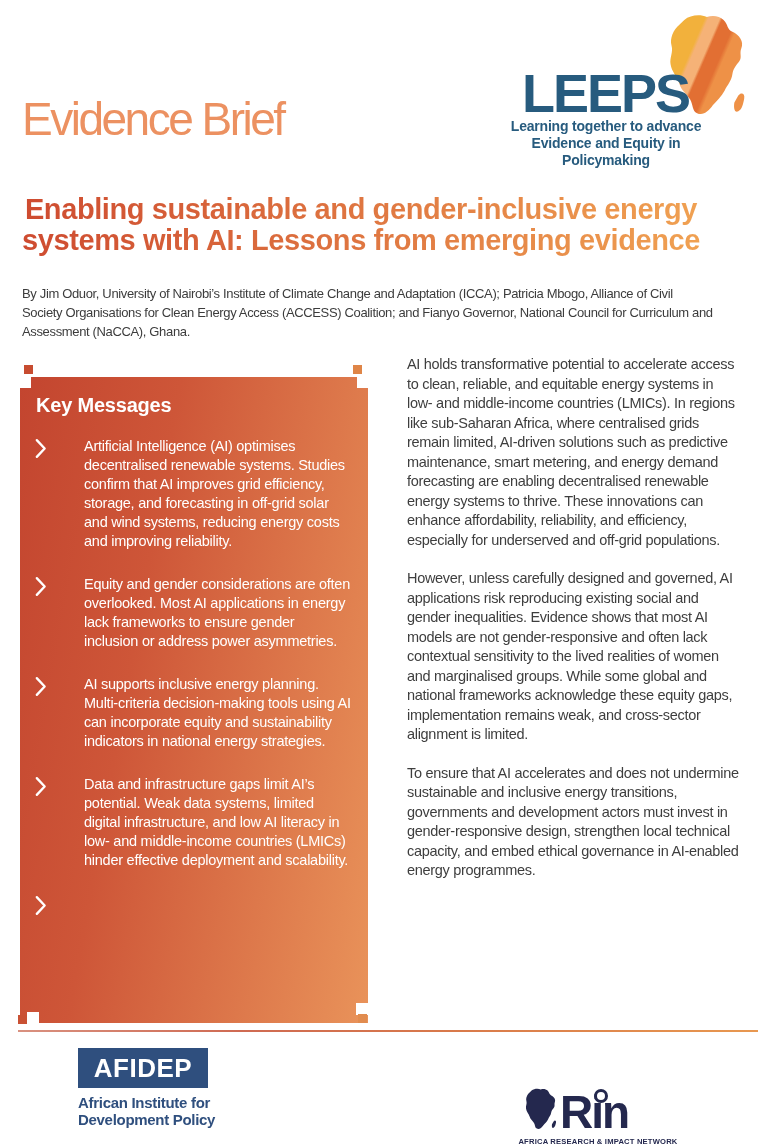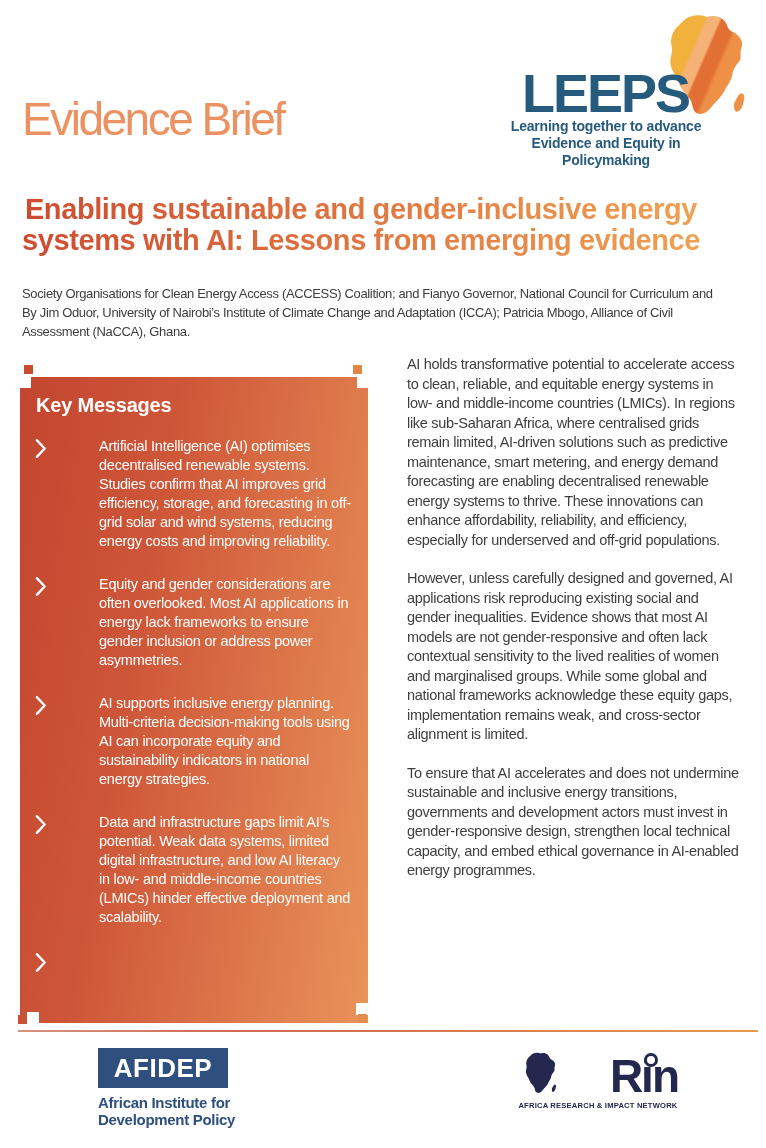--- a/index.html
+++ b/index.html
@@ -30,48 +30,48 @@
   .byline div{white-space:nowrap;}
 
   
   .km-box{position:absolute;left:20px;top:377px;width:348px;height:646px;
           background:linear-gradient(100deg,#C3452F 0%,#CE5638 35%,#E9935A 100%);
           box-sizing:border-box;padding:17px 16px 16px 16px;color:#ffffff;}
   .km-heading{font-size:20px;font-weight:700;margin:0 0 20px 0;letter-spacing:-0.2px;}
   .km-list{list-style:none;margin:0;padding:0;}
   .km-item{display:flex;margin:0 0 24px 0;}
   .chev{flex:0 0 14px;width:14px;height:21px;margin:1px 0 0 -2px;}
-  .km-text{margin-left:51px;font-size:14.5px;line-height:19px;letter-spacing:-0.25px;width:282px;}
+  .km-text{margin-left:36px;font-size:14.5px;line-height:19px;letter-spacing:-0.25px;width:282px;}
   
   .km-notch{position:absolute;background:#ffffff;}
   .km-notch.tl{left:0;top:0;width:11px;height:11px;}
   .km-notch.tr{right:0;top:0;width:11px;height:11px;}
   .km-notch.bl{left:7px;bottom:-1px;width:12px;height:12px;}
   .km-notch.br{right:0;bottom:8px;width:12px;height:12px;}
   .km-sq{position:absolute;width:9px;height:9px;}
   .km-sq.tl{left:4px;top:-12px;background:#C74C30;}
   .km-sq.tr{right:6px;top:-12px;background:#DF8547;}
   .km-sq.bl{left:-2px;bottom:-1px;background:#C95134;}
   .km-sq.br{right:1px;bottom:0;background:#E18C4F;}
 
   
   .exec{position:absolute;left:407px;top:355px;width:344px;}
   .exec-heading{font-size:19px;font-weight:700;color:#E2653A;margin:0 0 12px 0;letter-spacing:-0.2px;}
   .exec-para{font-size:14.5px;line-height:19.5px;letter-spacing:-0.3px;color:#3E3E3E;margin:0 12px 19px 0;}
 
   
   .footer-divider{position:absolute;left:18px;top:1030px;width:740px;height:2px;
      background:linear-gradient(90deg,#D99180 0%,#CF6A52 30%,#D97A4A 60%,#E89850 100%);}
-  .afidep{position:absolute;left:78px;top:1048px;width:180px;color:#2F4F7E;margin-left:20px;}
+  .afidep{position:absolute;left:78px;top:1048px;width:180px;color:#2F4F7E;}
   .afidep-box{width:130px;height:40px;background:#2F4F7E;display:flex;align-items:center;
               justify-content:center;}
   .afidep-acronym{color:#ffffff;font-size:26px;font-weight:700;letter-spacing:0.5px;}
   .afidep-name{margin-top:6px;font-size:15px;font-weight:600;line-height:17px;letter-spacing:-0.3px;}
   .arin{position:absolute;left:518px;top:1046px;width:160px;text-align:center;color:#24284E;}
-  .arin-mark{display:flex;align-items:flex-end;justify-content:space-between;height:52px;}
+  .arin-mark{display:flex;align-items:flex-end;justify-content:flex-start;height:52px;margin-top:36px;}
   .arin-africa{width:40px;height:46px;margin-right:2px;}
   .arin-word{font-size:46px;font-weight:700;letter-spacing:-2px;line-height:44px;color:#24284E;position:relative;}
   .arin-ring{position:absolute;left:34px;top:-1px;width:8px;height:8px;border:3px solid #24284E;
              border-radius:50%;background:#ffffff;}
   .arin-caption{margin-top:3px;font-size:7.6px;font-weight:700;letter-spacing:0.2px;white-space:nowrap;}
 </style>
 </head>
 <body>
 
 <div class="page">
@@ -99,22 +99,22 @@
       <div>Learning together to advance</div>
       <div>Evidence and Equity in Policymaking</div>
     </div>
   </div>
 
   <div class="doc-title">
     <div class="tl">Enabling sustainable and gender-inclusive energy</div>
     <div class="tl">systems with AI: Lessons from emerging evidence</div>
   </div>
   <div class="byline">
+    <div>By Jim Oduor, University of Nairobi’s Institute of Climate Change and Adaptation (ICCA); Patricia Mbogo, Alliance of Civil</div>
     <div>Society Organisations for Clean Energy Access (ACCESS) Coalition; and Fianyo Governor, National Council for Curriculum and</div>
-    <div>By Jim Oduor, University of Nairobi’s Institute of Climate Change and Adaptation (ICCA); Patricia Mbogo, Alliance of Civil</div>
     <div>Assessment (NaCCA), Ghana.</div>
   </div>
 
   <div class="km-box">
     <span class="km-notch tl"></span>
     <span class="km-notch tr"></span>
     <span class="km-notch bl"></span>
     <span class="km-notch br"></span>
     <span class="km-sq tl"></span>
     <span class="km-sq tr"></span>

